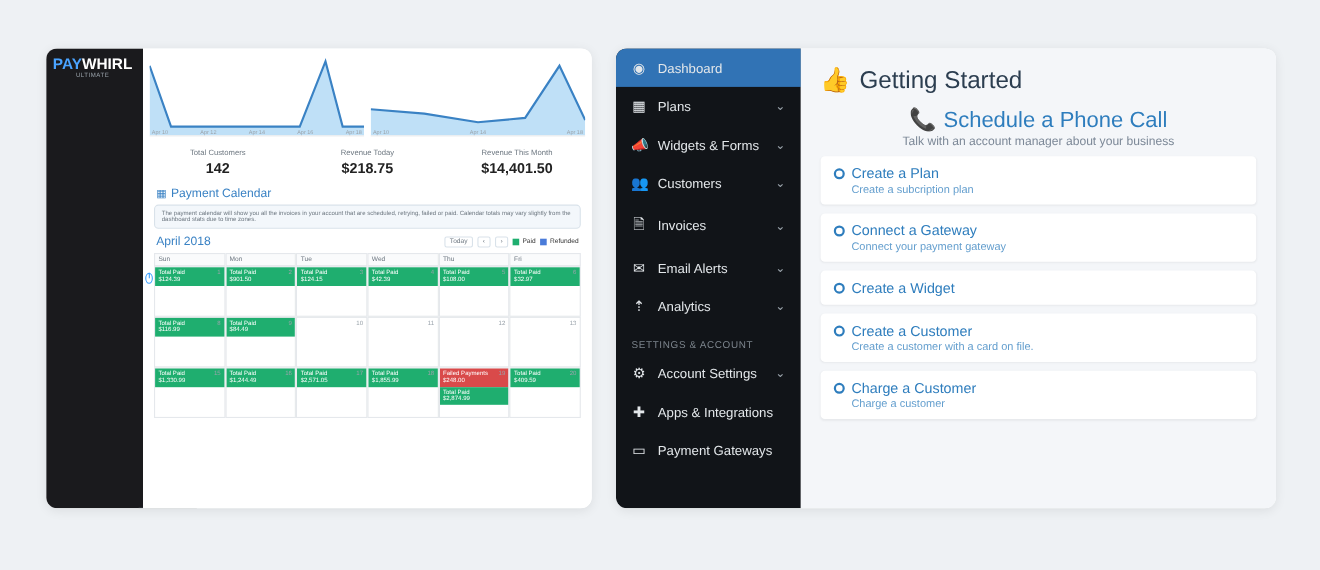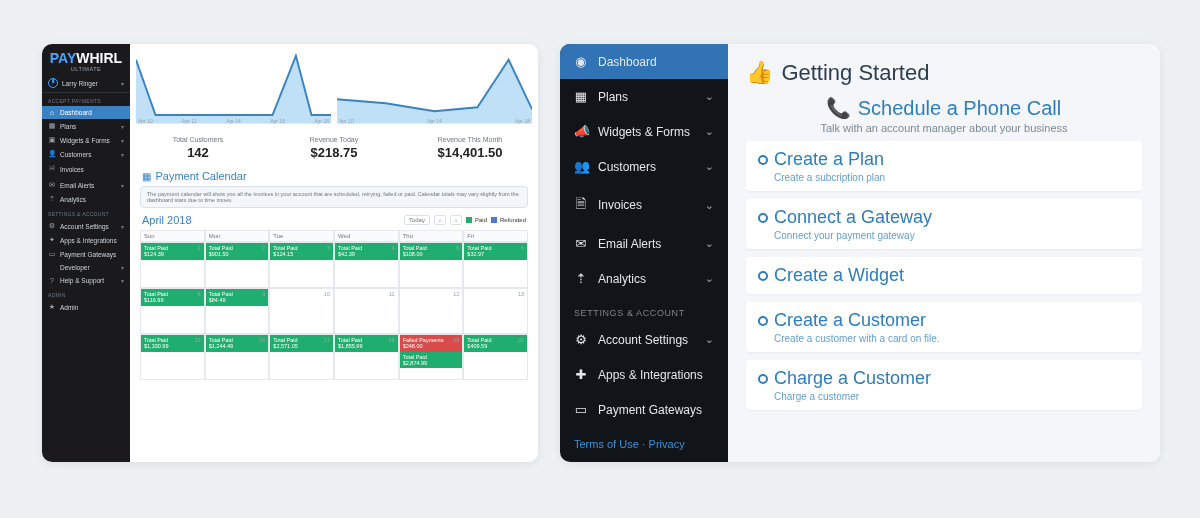--- a/index.html
+++ b/index.html
@@ -2,21 +2,21 @@
 <html><head>
 <meta charset="utf-8">
 <style>
   * { box-sizing: border-box; margin: 0; padding: 0; }
   body { font-family: -apple-system, "Segoe UI", Arial, sans-serif; background:#eef1f4; width:1200px; height:518px; overflow:hidden; position:relative; color:#333; }
   .panel { position:absolute; background:#fff; border-radius:10px; box-shadow:0 2px 10px rgba(0,0,0,.08); overflow:hidden; }
   .left-panel { left:42px; top:44px; width:496px; height:418px; display:flex; }
   .right-panel { left:560px; top:44px; width:600px; height:418px; display:flex; }
 
   
-  .lp-sidebar { width:88px; background:#1a1a1d; color:#cfd3d7; font-size:6.5px; display:flex; flex-direction:column; }
+  .lp-sidebar { width:88px; background:#1a1a1d; color:#cfd3d7; font-size:6.5px; display:flex; flex-direction:row; }
   .lp-brand { padding:6px 6px 2px; text-align:center; }
   .lp-brand .swirl { font-size:14px; color:#fff; font-weight:700; }
   .lp-brand .swirl b { color:#4aa3ff; }
   .lp-brand .ult { font-size:5.5px; letter-spacing:.5px; color:#9aa3ab; }
   .lp-user { display:flex; align-items:center; gap:4px; padding:4px 6px; border-bottom:1px solid #2e3136; }
   .lp-user .pw { width:10px; height:10px; border:1.5px solid #3aa0ff; border-radius:50%; position:relative; }
   .lp-user .pw::after{content:"";position:absolute;left:50%;top:-1px;width:1.5px;height:5px;background:#3aa0ff;transform:translateX(-50%);}
   .lp-user .chev { margin-left:auto; font-size:6px; color:#7c848c; }
   .lp-sec-h { font-size:5px; color:#6d7780; padding:5px 6px 2px; text-transform:uppercase; letter-spacing:.3px; }
   .lp-sidebar .item { display:flex; align-items:center; gap:4px; padding:3px 6px; cursor:pointer; }
@@ -67,21 +67,21 @@
 
   
   .rp-content{ flex:1; background:#f4f6f9; padding:16px 18px; overflow:auto; }
   .gs-title{ display:flex; align-items:center; gap:8px; color:#2c3e50; font-size:22px; font-weight:500; }
   .gs-title .ic{ color:#55b96b; font-size:22px; }
   .phone{ text-align:center; margin:10px 0 2px; color:#2e7dbd; font-size:20px; }
   .phone .ic{ margin-right:6px; }
   .phone-sub{ text-align:center; color:#7c8897; font-size:11px; margin-bottom:7px; }
   .cards{ display:flex; flex-direction:column; gap:8px; }
   .card{ background:#fff; border-radius:4px; padding:8px 12px; box-shadow:0 1px 2px rgba(0,0,0,.05); cursor:pointer; }
-  .card .ct{ color:#2e7dbd; font-size:18px; font-weight:500; display:flex; align-items:center; gap:6px;}
+  .card .ct{ color:#2e7dbd; font-size:13px; font-weight:500; display:flex; align-items:center; gap:6px;}
   .card .ct .circ{ width:10px; height:10px; border:2px solid #2e7dbd; border-radius:50%; display:inline-block; }
   .card .cs{ color:#2e7dbd; font-size:10px; opacity:.75; margin-left:16px; margin-top:2px;}
 </style>
 </head>
 <body>
 
 <div class="panel left-panel">
   <div class="lp-sidebar">
     <div class="lp-brand">
       <div class="swirl"><b>PAY</b>WHIRL</div>
@@ -402,23 +402,20 @@
         </div>
         <div class="row">
           <span class="ic">✚</span>
           <span>Apps &amp; Integrations</span>
         </div>
         <div class="row">
           <span class="ic">▭</span>
           <span>Payment Gateways</span>
         </div>
       </div>
-    <div class="rp-footer">
-      <a>Terms of Use</a><span> · </span><a>Privacy</a>
-    </div>
   </div>
   <div class="rp-content">
     <div class="gs-title">
       <span class="ic">👍</span>
       <span>Getting Started</span>
     </div>
     <div class="phone">
       <span class="ic">📞</span><span>Schedule a Phone Call</span>
     </div>
     <div class="phone-sub">Talk with an account manager about your business</div>

